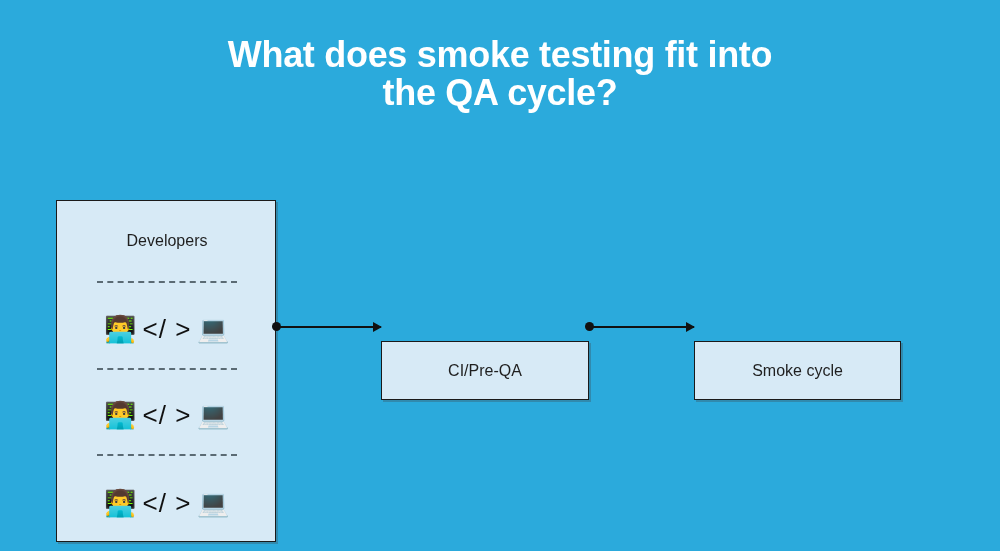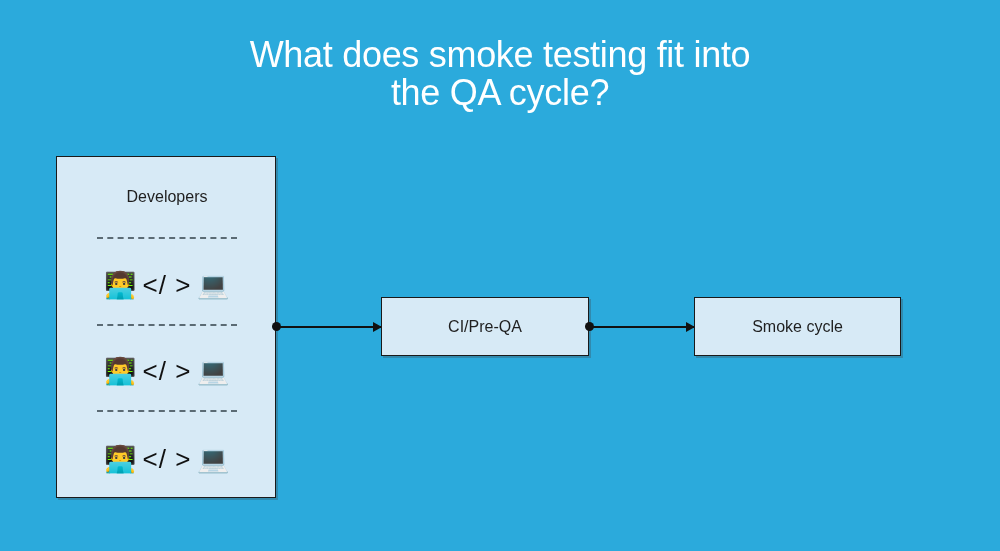--- a/index.html
+++ b/index.html
@@ -21,33 +21,34 @@
 
   
   #title {
     position: absolute;
     left: 0;
     top: 36px;
     width: 1000px;
     text-align: center;
     color: #FFFFFF;
     font-size: 36px;
-    font-weight: normal;
+    font-weight: bold;
     line-height: 38px;
     letter-spacing: -0.3px;
     white-space: pre-line;
   }
 
   
   .node {
     position: absolute;
     background: #D7EAF6;
     border: 1.5px solid #1a1a1a;
     box-sizing: border-box;
     box-shadow: 2px 2px 0 rgba(60,80,90,0.35);
+    margin-top: 44px;
   }
 
   
   #developers-box {
     left: 56px;
     top: 156px;
     width: 220px;
     height: 342px;
   }
   #developers-title {

